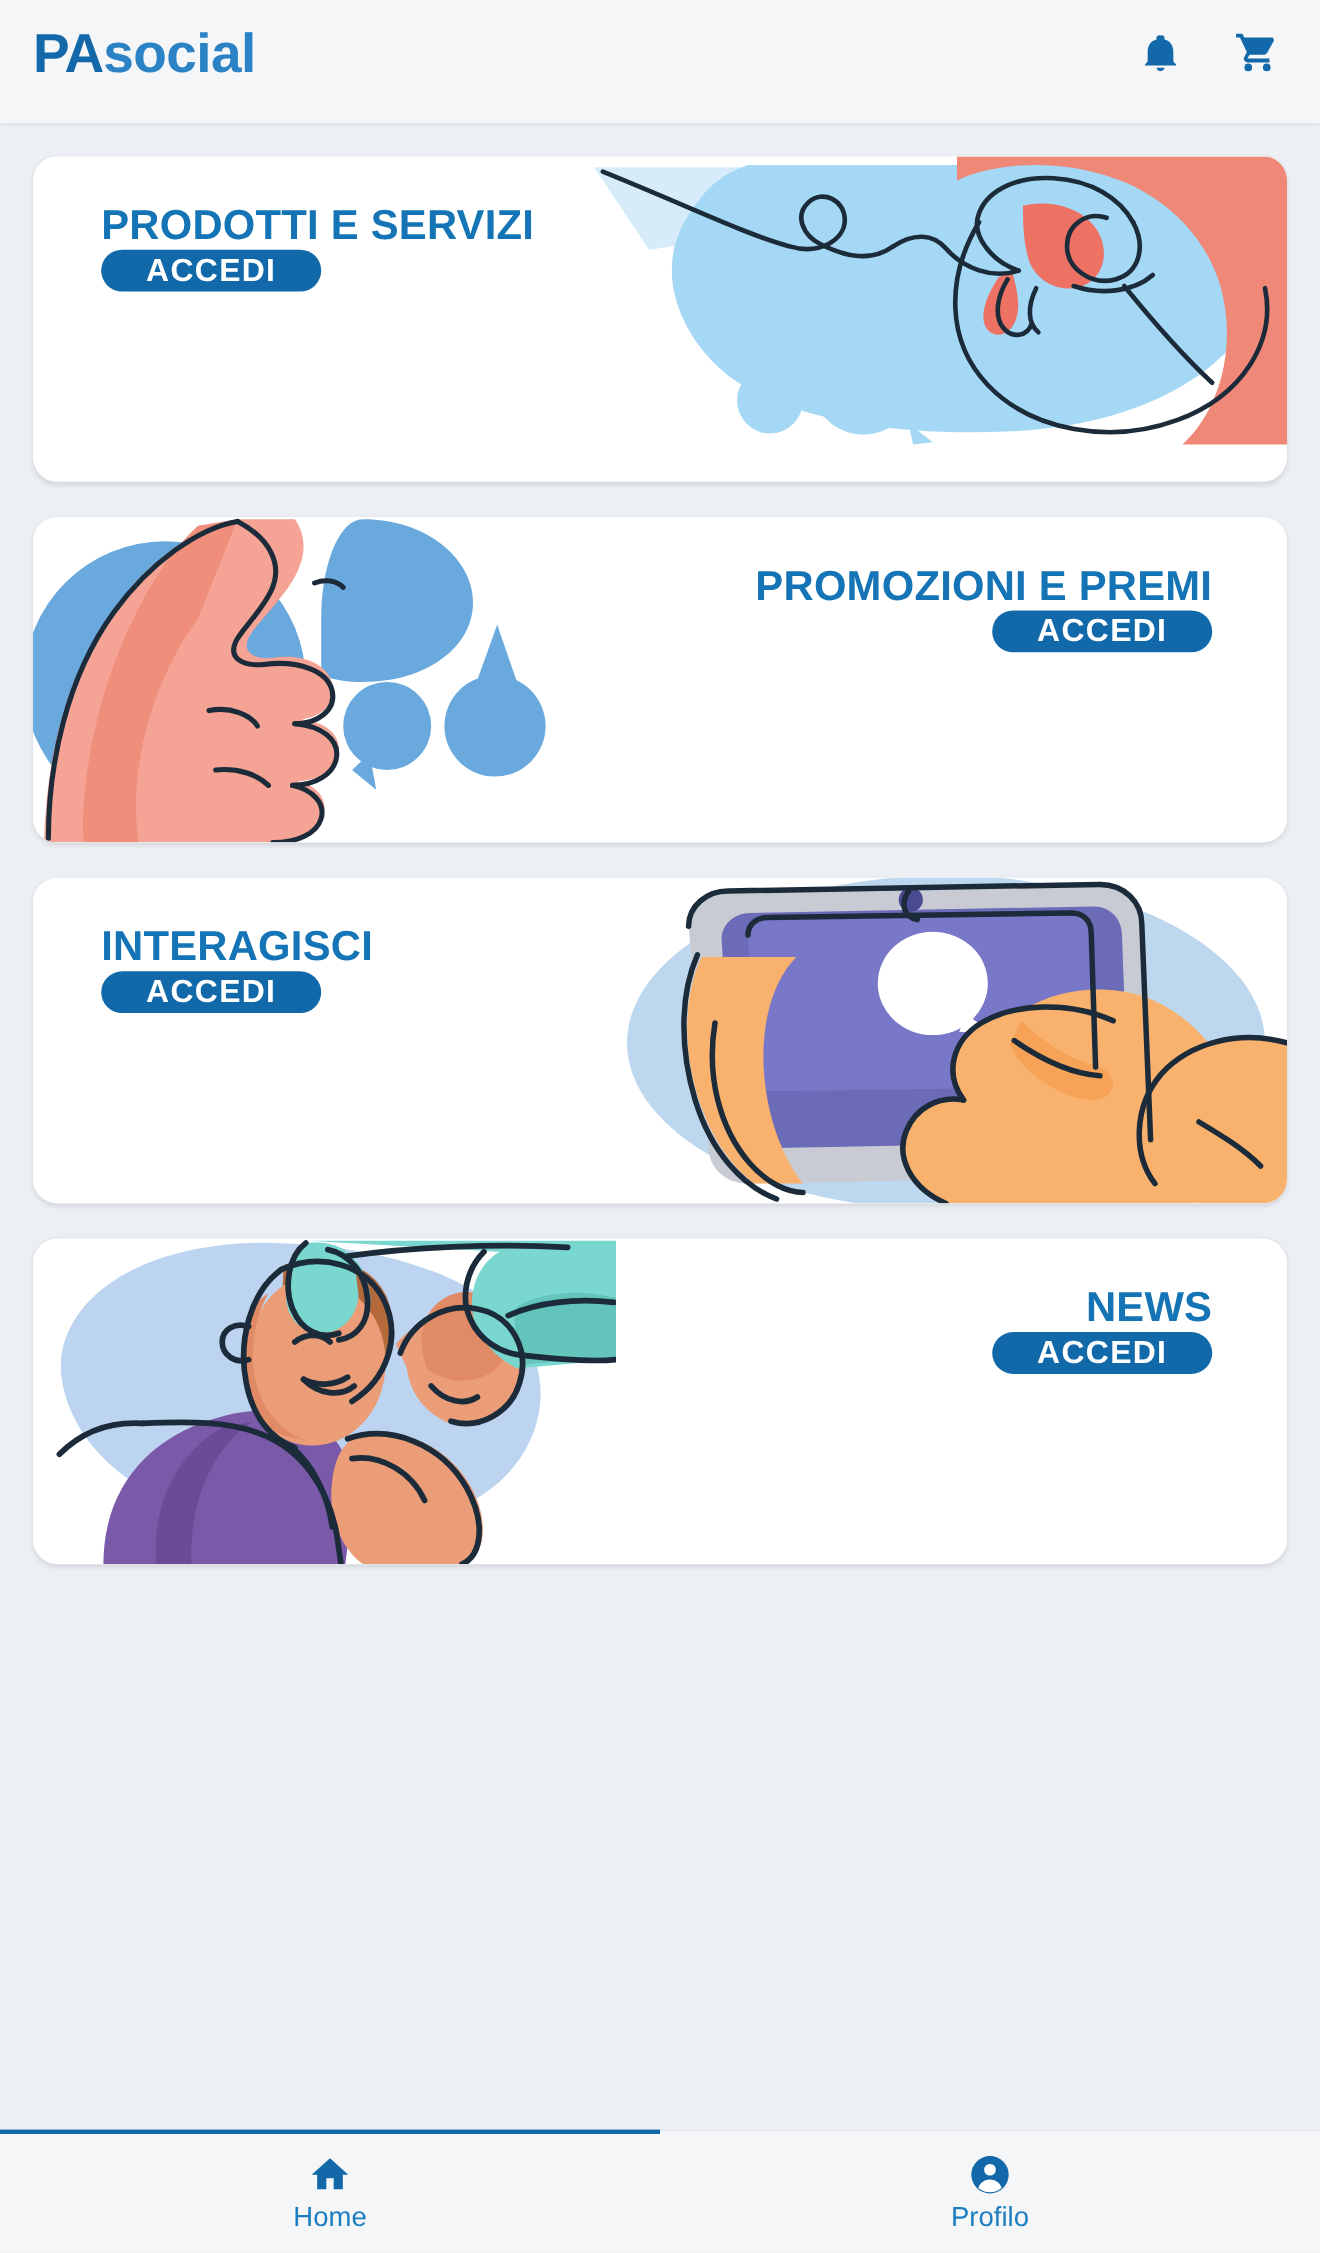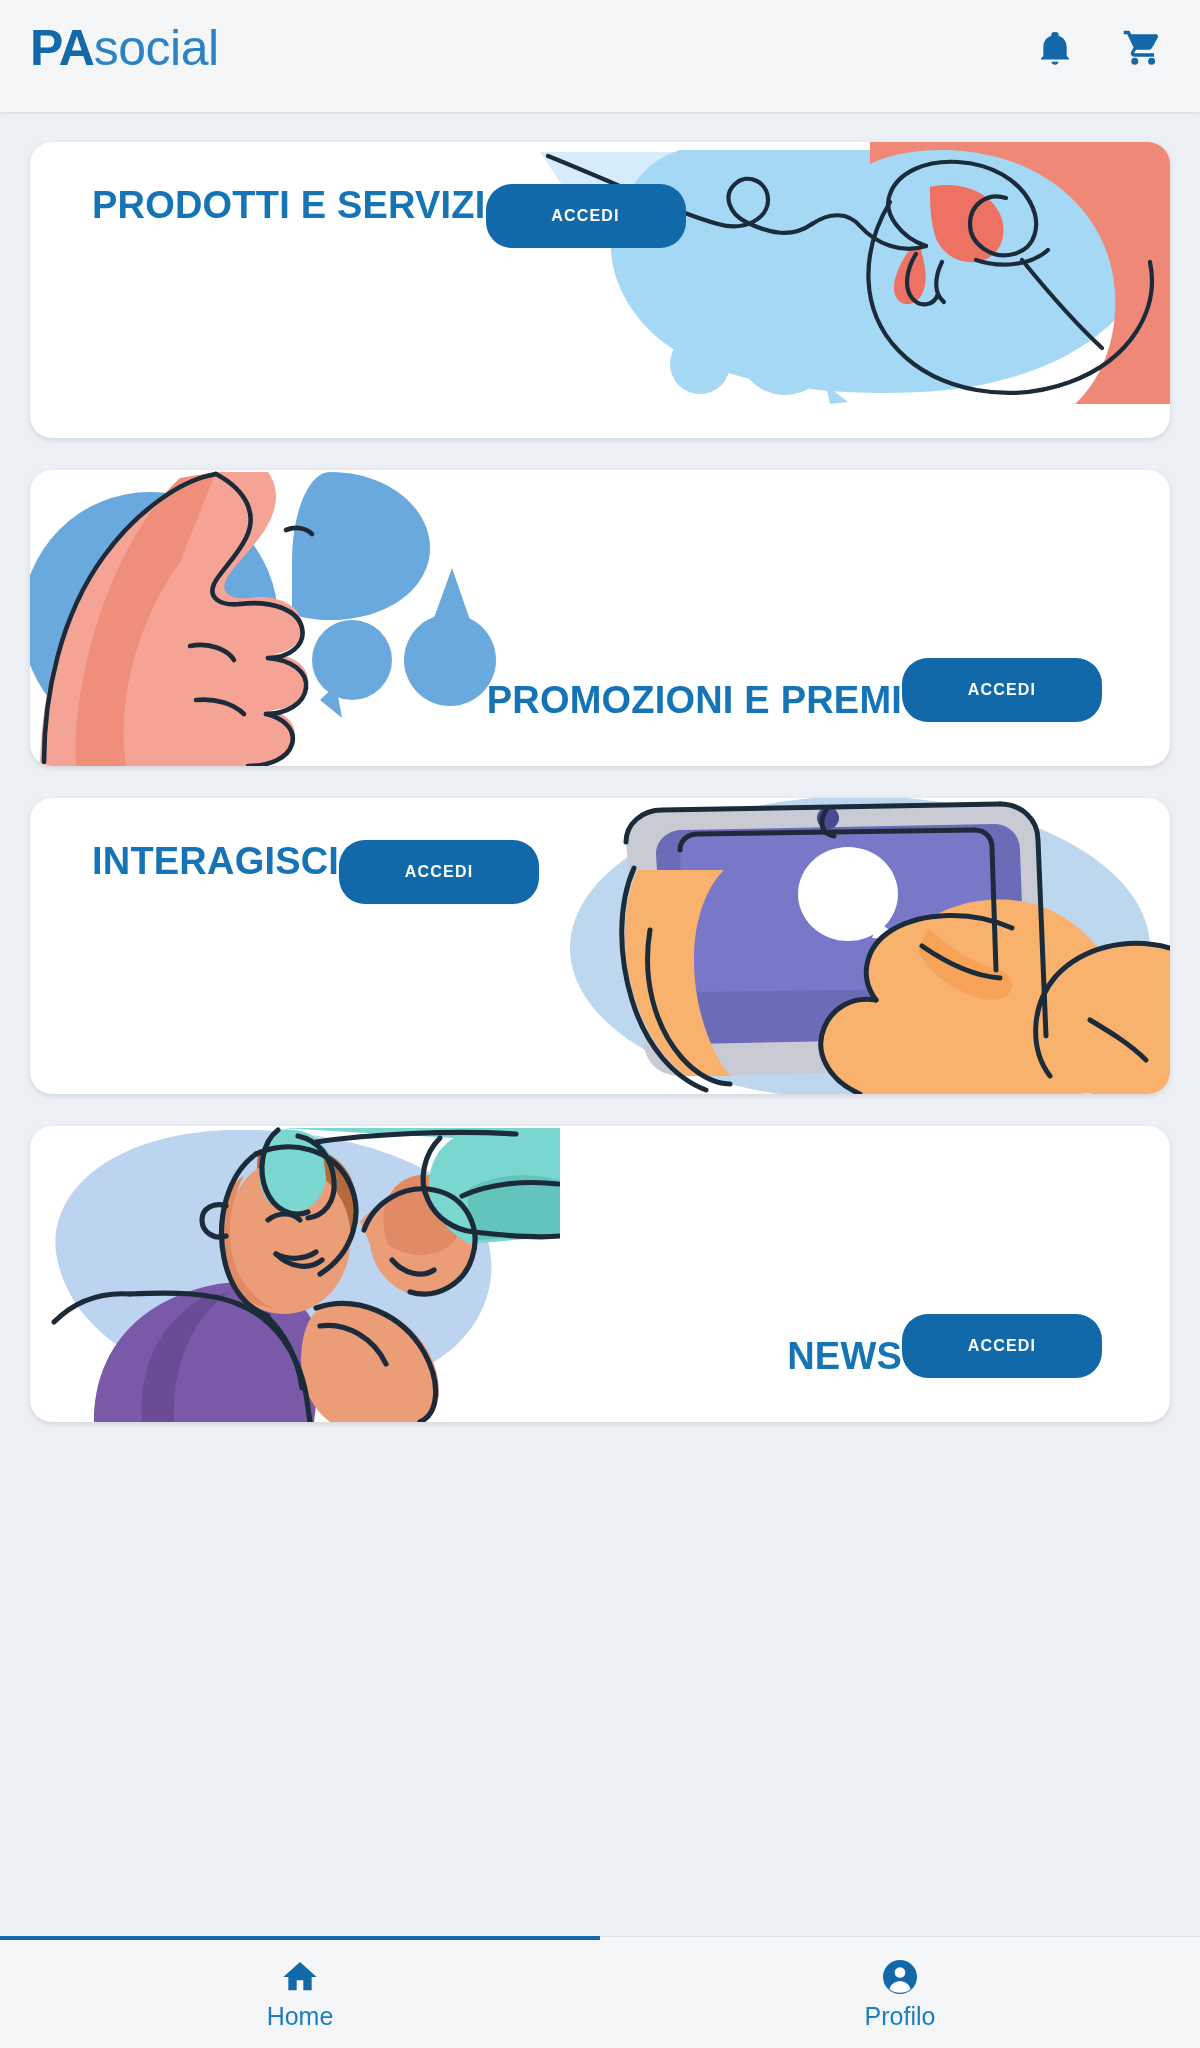--- a/index.html
+++ b/index.html
@@ -38,21 +38,21 @@
     user-select: none;
   }
   .brand-pa {
     font-size: 50px;
     font-weight: bold;
     color: #1268a8;
     letter-spacing: -1px;
   }
   .brand-social {
     font-size: 50px;
-    font-weight: 400;
+    font-weight: 700;
     color: #2b82c4;
     letter-spacing: -0.5px;
   }
 
   .header-actions {
     display: flex;
     align-items: center;
     gap: 42px;
   }
   .hdr-icon-btn {
@@ -98,21 +98,21 @@
   .card.art-right .card-art { right: 0; }
   .card.art-left  .card-art { left: 0; width: 530px; }
 
   .card-art svg { display: block; width: 100%; height: 100%; }
 
   .card-body {
     position: absolute;
     top: 0;
     height: 296px;
     display: flex;
-    flex-direction: row;
+    flex-direction: column;
     justify-content: flex-start;
     padding: 42px 0 44px 0;
     z-index: 3;
   }
   .card.art-right .card-body {
     left: 62px;
     align-items: flex-start;
     text-align: left;
   }
   .card.art-left .card-body {
@@ -127,25 +127,25 @@
     color: #1574b5;
     letter-spacing: 0.2px;
     white-space: nowrap;
   }
 
   .card-cta {
     display: inline-flex;
     align-items: center;
     justify-content: center;
     min-width: 200px;
-    height: 64px;
+    height: 38px;
     padding: 0 30px;
     background: #1269aa;
     color: #ffffff;
-    font-size: 16px;
+    font-size: 29px;
     font-weight: bold;
     letter-spacing: 1.2px;
     border: none;
     border-radius: 26px;
     cursor: pointer;
     font-family: "Liberation Sans", sans-serif;
   }
 
   
   .bottom-nav {

